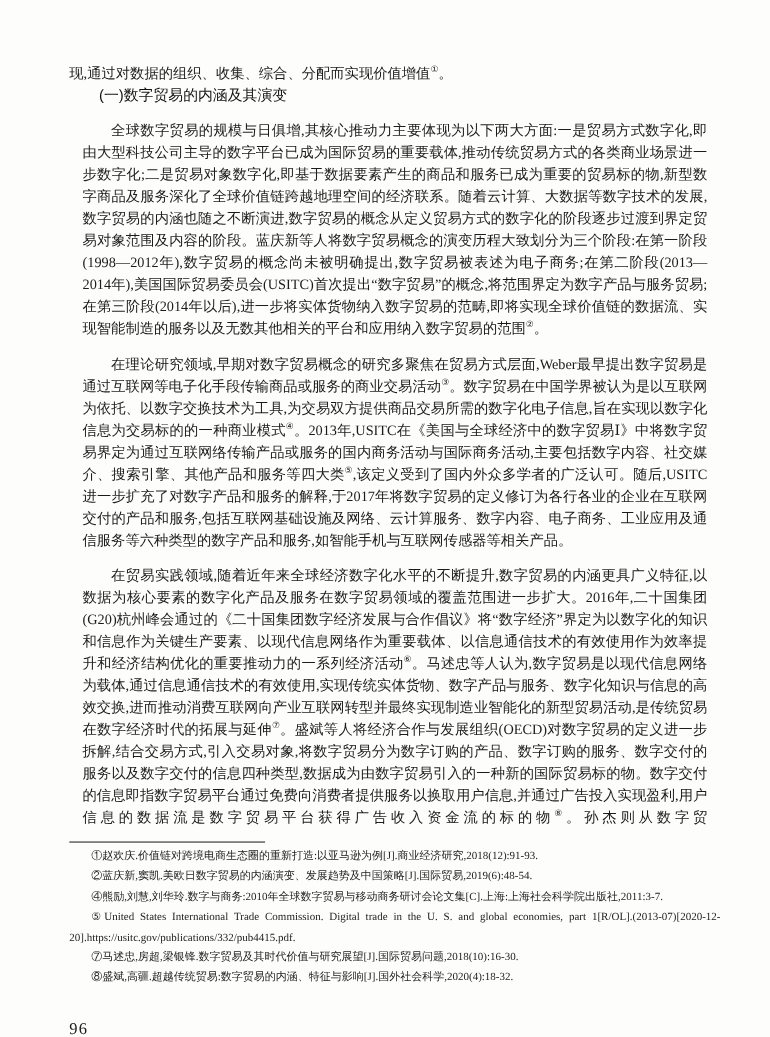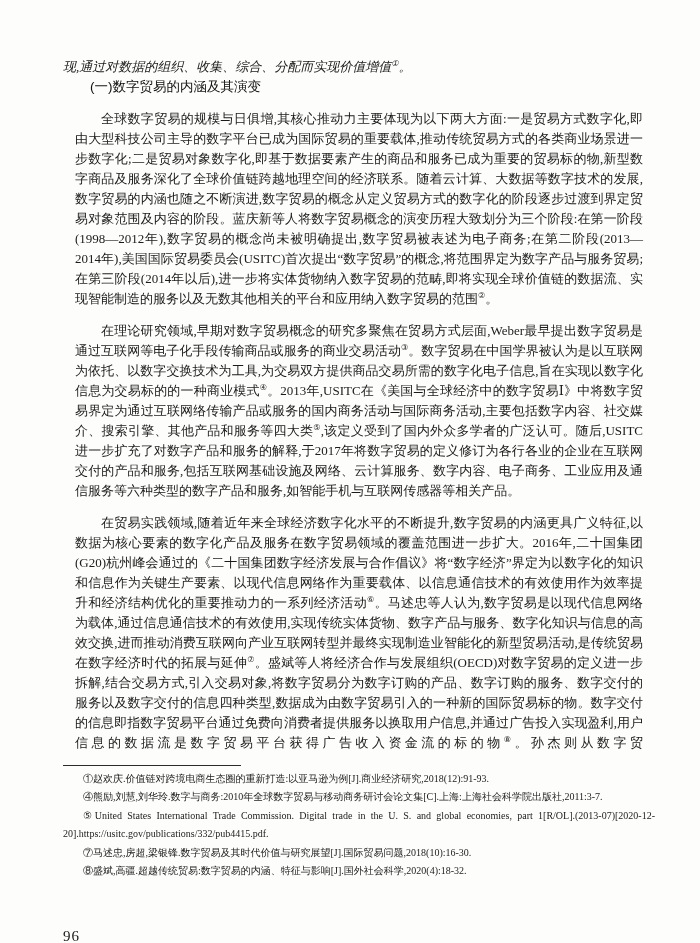--- a/index.html
+++ b/index.html
@@ -20,21 +20,20 @@
     position: absolute;
     left: 63px;
     top: 57px;
     width: 592px;
   }
   .cont-para {
     margin: 0;
     font-size: 13px;
     line-height: 20px;
     text-align: justify;
-    font-style: italic;
   }
   .section-heading {
     margin: 0;
     padding-left: 2em;
     font-size: 13.5px;
     line-height: 20px;
     font-weight: normal;
     font-family: "Liberation Sans", "DejaVu Sans", sans-serif;
     color: #111;
   }
@@ -89,20 +88,21 @@
     <p class="body-para">全球数字贸易的规模与日俱增,其核心推动力主要体现为以下两大方面:一是贸易方式数字化,即由大型科技公司主导的数字平台已成为国际贸易的重要载体,推动传统贸易方式的各类商业场景进一步数字化;二是贸易对象数字化,即基于数据要素产生的商品和服务已成为重要的贸易标的物,新型数字商品及服务深化了全球价值链跨越地理空间的经济联系。随着云计算、大数据等数字技术的发展,数字贸易的内涵也随之不断演进,数字贸易的概念从定义贸易方式的数字化的阶段逐步过渡到界定贸易对象范围及内容的阶段。蓝庆新等人将数字贸易概念的演变历程大致划分为三个阶段:在第一阶段(1998—2012年),数字贸易的概念尚未被明确提出,数字贸易被表述为电子商务;在第二阶段(2013—2014年),美国国际贸易委员会(USITC)首次提出“数字贸易”的概念,将范围界定为数字产品与服务贸易;在第三阶段(2014年以后),进一步将实体货物纳入数字贸易的范畴,即将实现全球价值链的数据流、实现智能制造的服务以及无数其他相关的平台和应用纳入数字贸易的范围<sup>②</sup>。</p>
 
     <p class="body-para">在理论研究领域,早期对数字贸易概念的研究多聚焦在贸易方式层面,Weber最早提出数字贸易是通过互联网等电子化手段传输商品或服务的商业交易活动<sup>③</sup>。数字贸易在中国学界被认为是以互联网为依托、以数字交换技术为工具,为交易双方提供商品交易所需的数字化电子信息,旨在实现以数字化信息为交易标的的一种商业模式<sup>④</sup>。2013年,USITC在《美国与全球经济中的数字贸易Ⅰ》中将数字贸易界定为通过互联网络传输产品或服务的国内商务活动与国际商务活动,主要包括数字内容、社交媒介、搜索引擎、其他产品和服务等四大类<sup>⑤</sup>,该定义受到了国内外众多学者的广泛认可。随后,USITC进一步扩充了对数字产品和服务的解释,于2017年将数字贸易的定义修订为各行各业的企业在互联网交付的产品和服务,包括互联网基础设施及网络、云计算服务、数字内容、电子商务、工业应用及通信服务等六种类型的数字产品和服务,如智能手机与互联网传感器等相关产品。</p>
 
     <p class="body-para runover">在贸易实践领域,随着近年来全球经济数字化水平的不断提升,数字贸易的内涵更具广义特征,以数据为核心要素的数字化产品及服务在数字贸易领域的覆盖范围进一步扩大。2016年,二十国集团(G20)杭州峰会通过的《二十国集团数字经济发展与合作倡议》将“数字经济”界定为以数字化的知识和信息作为关键生产要素、以现代信息网络作为重要载体、以信息通信技术的有效使用作为效率提升和经济结构优化的重要推动力的一系列经济活动<sup>⑥</sup>。马述忠等人认为,数字贸易是以现代信息网络为载体,通过信息通信技术的有效使用,实现传统实体货物、数字产品与服务、数字化知识与信息的高效交换,进而推动消费互联网向产业互联网转型并最终实现制造业智能化的新型贸易活动,是传统贸易在数字经济时代的拓展与延伸<sup>⑦</sup>。盛斌等人将经济合作与发展组织(OECD)对数字贸易的定义进一步拆解,结合交易方式,引入交易对象,将数字贸易分为数字订购的产品、数字订购的服务、数字交付的服务以及数字交付的信息四种类型,数据成为由数字贸易引入的一种新的国际贸易标的物。数字交付的信息即指数字贸易平台通过免费向消费者提供服务以换取用户信息,并通过广告投入实现盈利,用户信息的数据流是数字贸易平台获得广告收入资金流的标的物<sup>⑧</sup>。孙杰则从数字贸</p>
 
     <div class="fn-rule"></div>
 
     <div class="footnotes">
       <p>①赵欢庆.价值链对跨境电商生态圈的重新打造:以亚马逊为例[J].商业经济研究,2018(12):91-93.</p>
+      <p>②蓝庆新,窦凯.美欧日数字贸易的内涵演变、发展趋势及中国策略[J].国际贸易,2019(6):48-54.</p>
       <p>④熊励,刘慧,刘华玲.数字与商务:2010年全球数字贸易与移动商务研讨会论文集[C].上海:上海社会科学院出版社,2011:3-7.</p>
       <p>⑤United States International Trade Commission. Digital trade in the U. S. and global economies, part 1[R/OL].(2013-07)[2020-12-20].https://usitc.gov/publications/332/pub4415.pdf.</p>
       <p>⑦马述忠,房超,梁银锋.数字贸易及其时代价值与研究展望[J].国际贸易问题,2018(10):16-30.</p>
       <p>⑧盛斌,高疆.超越传统贸易:数字贸易的内涵、特征与影响[J].国外社会科学,2020(4):18-32.</p>
     </div>
   </div>
 
   <div class="page-number">96</div>
 </div>
 

